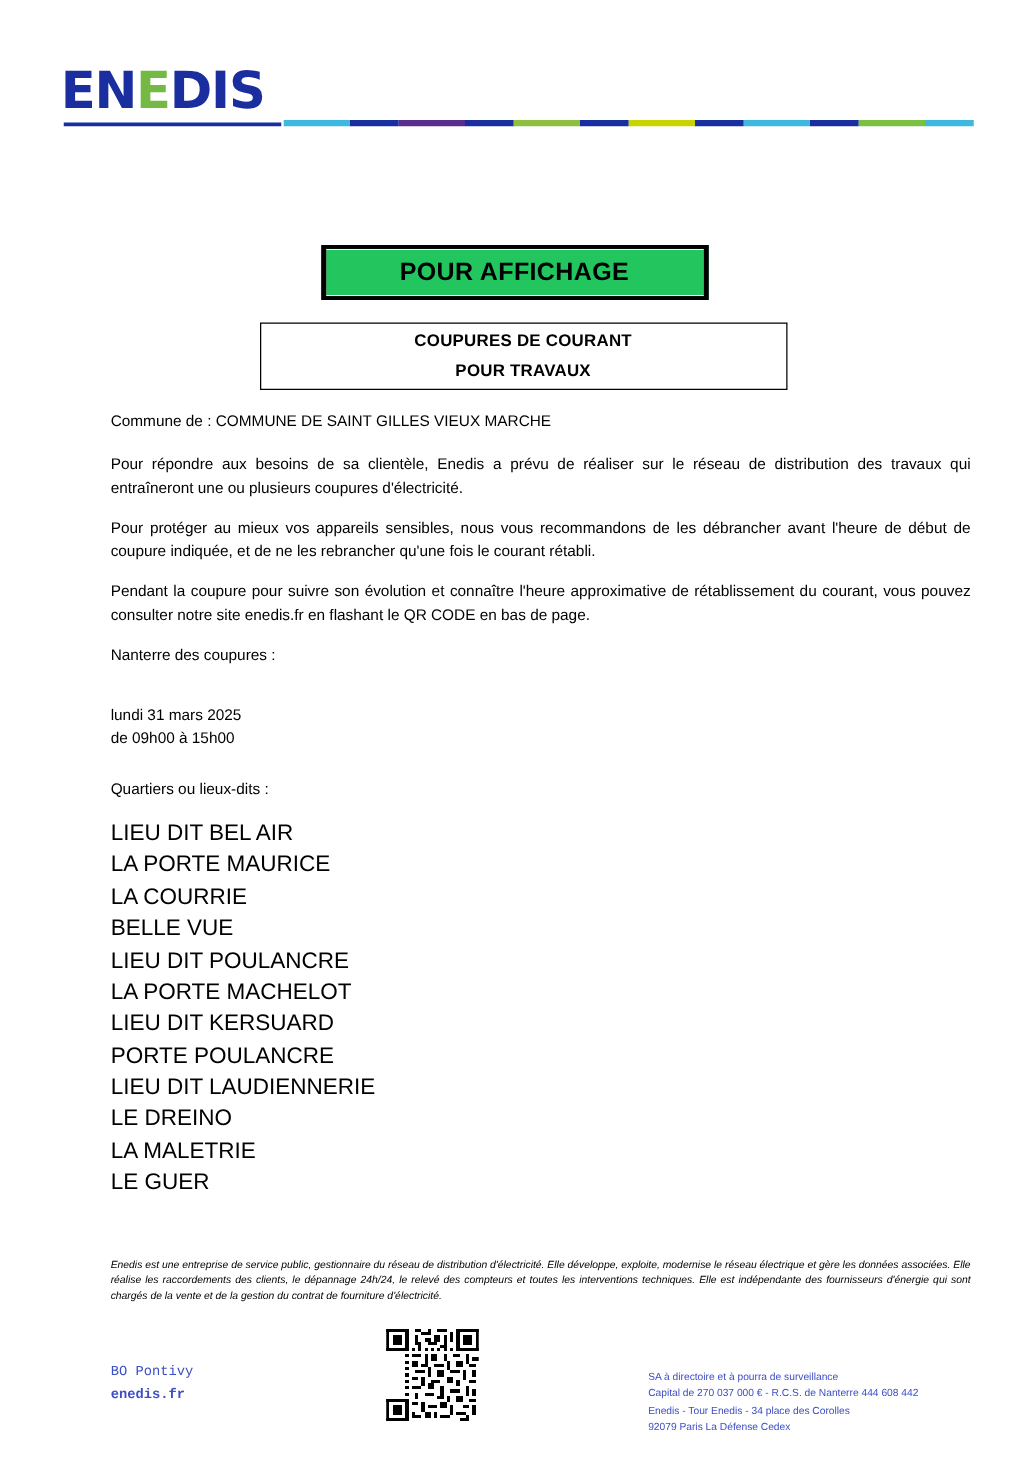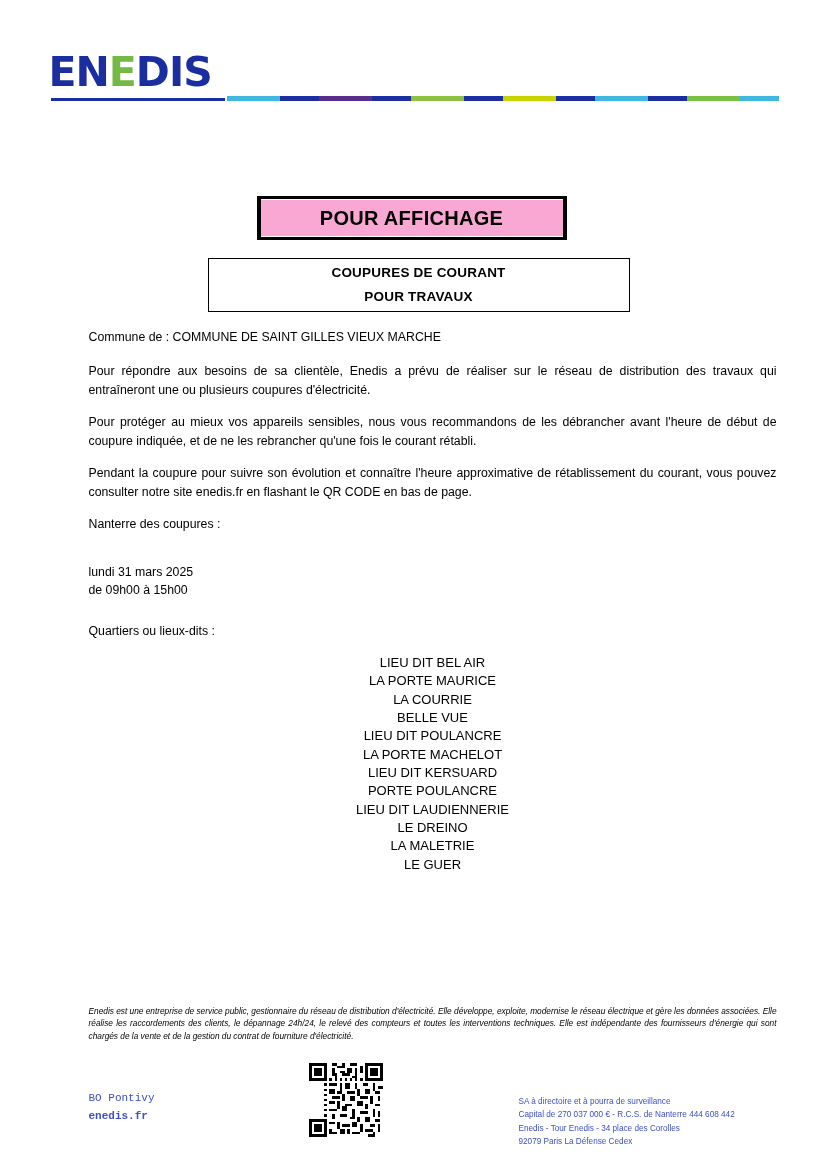--- a/index.html
+++ b/index.html
@@ -69,21 +69,21 @@
     position: absolute;
     left: 248px;
     top: 196px;
     width: 304px;
     height: 38px;
     border: 3px solid #000;
     box-shadow: 0 0 0 1px #fff inset;
     display: flex;
     align-items: center;
     justify-content: center;
-    background: #f9a8d4;
+    background: #22c55e;
   }
   .title-box .inner {
     border: 1px solid #000;
     width: 100%;
     height: 100%;
     display: flex;
     align-items: center;
     justify-content: center;
     font-size: 20px;
     font-weight: bold;
@@ -136,23 +136,22 @@
     font-size: 12.3px;
     line-height: 1.45;
   }
   .schedule div { margin: 0; }
 
   .places-title { margin: 0 0 2px 0; font-size: 12.3px; }
   .places {
     margin: 0;
     padding: 0;
     list-style: none;
-    font-size: 13px;
+    font-size: 18px;
     line-height: 1.41;
-    text-align: center;
   }
   .places li { margin: 0; }
 
   
   .legal {
     position: absolute;
     left: 80px;
     top: 1005px;
     width: 688px;
     font-size: 8.3px;

